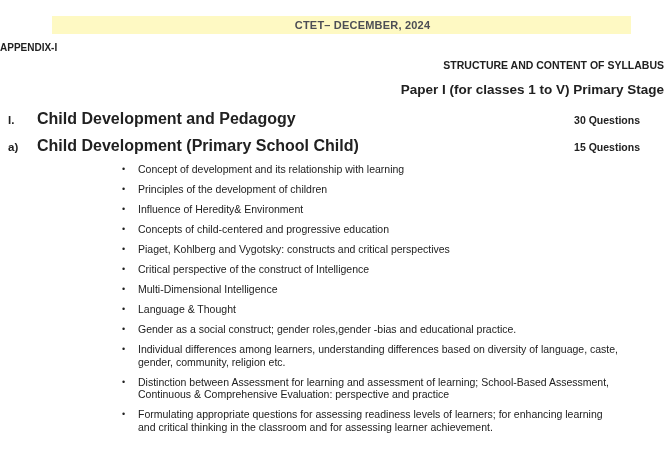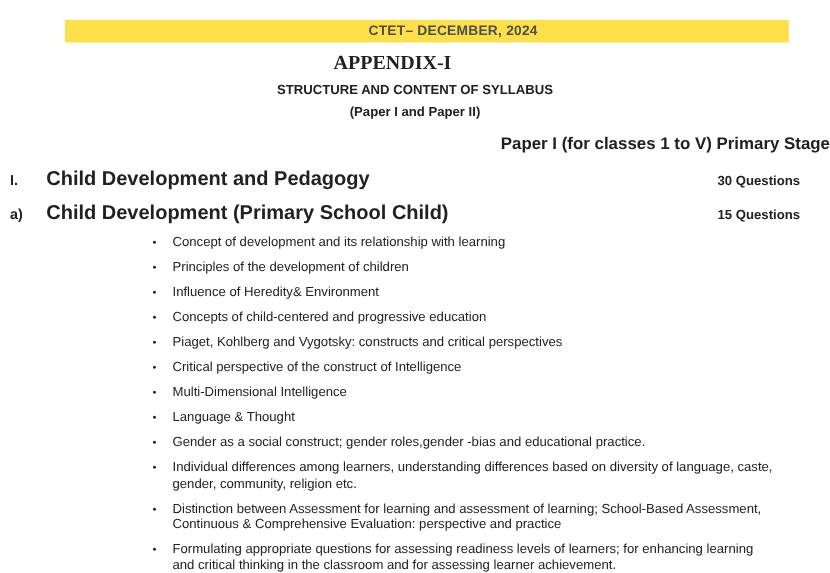--- a/index.html
+++ b/index.html
@@ -16,41 +16,40 @@
   }
   .page {
     position: relative;
     width: 664px;
     height: 458px;
     background: #ffffff;
   }
   .banner {
     margin: 16px 33px 0 52px;
     height: 18px;
-    background: #fde047;
+    background: #fef9c3;
     display: flex;
     align-items: center;
     justify-content: center;
     box-sizing: border-box;
     padding-left: 42px;
     font-weight: bold;
     font-size: 11px;
     letter-spacing: 0.2px;
     color: #4d4e55;
   }
   .appendix {
     margin: 8px 36px 0 0;
-    text-align: center;
+    text-align: left;
     font-weight: bold;
-    font-size: 16px;
-    font-family: Liberation Serif, serif;
+    font-size: 10px;
   }
   .title1 {
     margin-top: 6px;
-    text-align: center;
+    text-align: right;
     font-weight: bold;
     font-size: 10.5px;
   }
   .title2 {
     margin-top: 6px;
     text-align: center;
     font-weight: bold;
     font-size: 10.5px;
   }
   .paper-heading {
@@ -108,21 +107,20 @@
 
 <div class="page">
 
   <div class="banner">
     <span>CTET– DECEMBER, 2024</span>
   </div>
 
   <div class="appendix">APPENDIX-I</div>
 
   <div class="title1">STRUCTURE AND CONTENT OF SYLLABUS</div>
-  <div class="title2">(Paper I and Paper II)</div>
 
   <div class="paper-heading">Paper I (for classes 1 to V) Primary Stage</div>
 
   <div class="section-row first">
     <span class="numeral">I.</span>
     <span class="sec-title">Child Development and Pedagogy</span>
     <span class="questions">30 Questions</span>
   </div>
 
   <div class="section-row second">

